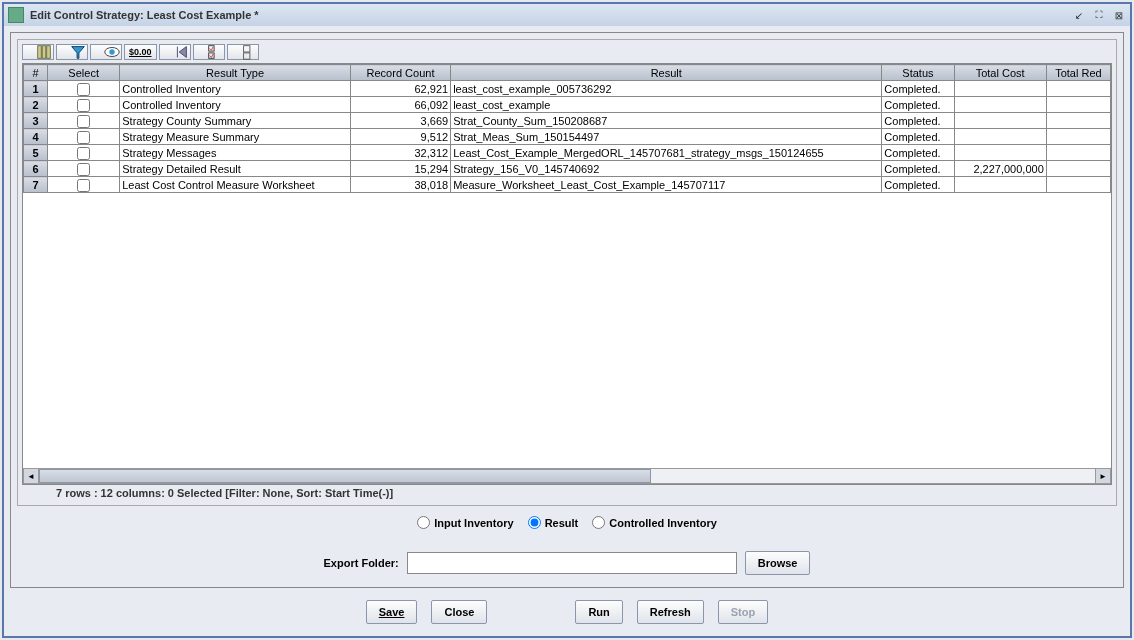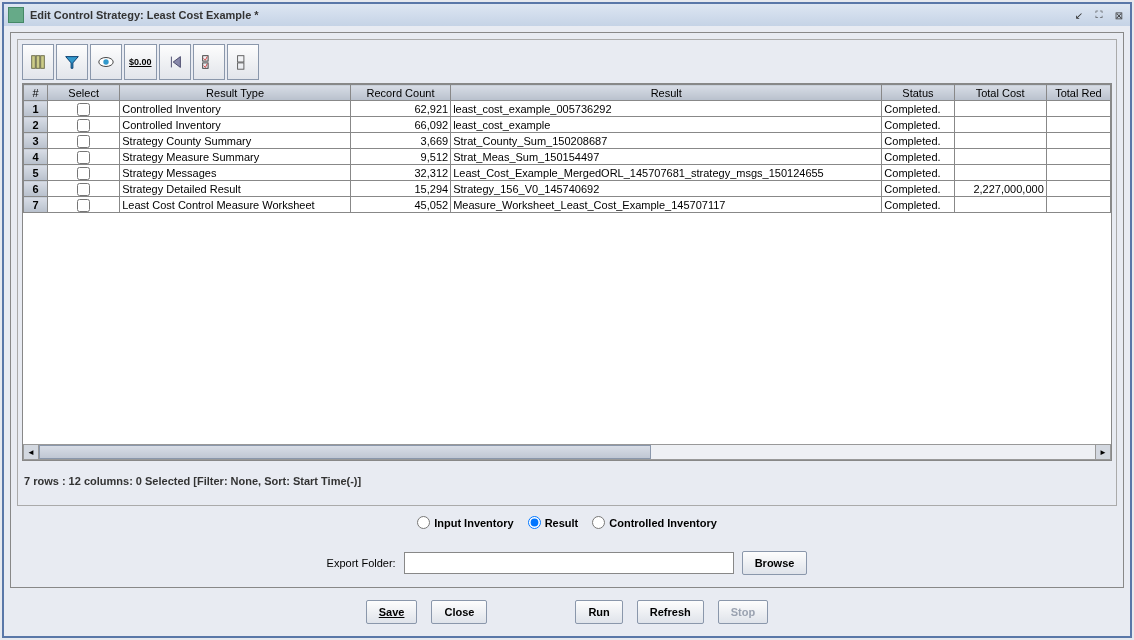--- a/index.html
+++ b/index.html
@@ -12,48 +12,48 @@
 .win-ctrl span{width:14px;height:14px;display:flex;align-items:center;justify-content:center;font-size:10px;color:#333;cursor:pointer;}
 .content{flex:1;display:flex;flex-direction:column;padding:6px 6px 4px 6px;}
 .tabs{display:flex;align-items:flex-end;height:22px;position:relative;z-index:2;}
 .tab{padding:3px 10px;background:#e8ebf2;border:1px solid #888;border-bottom:none;margin-right:0;border-radius:3px 3px 0 0;cursor:pointer;position:relative;top:1px;}
 .tab.active{background:#e8ebf2;border-bottom:1px solid #e8ebf2;z-index:4;}
 .tab.inactive{background:#d8dce4;top:3px;padding:2px 10px;}
 .panel{flex:1;border:1px solid #888;padding:6px;display:flex;flex-direction:column;position:relative;z-index:1;background:#e8ebf2;}
 .group-label{font-weight:bold;color:#333;margin-bottom:1px;}
 .group{flex:1;border:1px solid #aaa;padding:4px;display:flex;flex-direction:column;background:#e8ebf2;}
 .toolbar{display:flex;gap:2px;margin-bottom:3px;}
-.tool-btn{width:32px;height:36px;background:linear-gradient(#fdfdfd,#e2e5eb);border:1px solid #8a97ab;display:flex;align-items:center;justify-content:center;cursor:pointer;text-decoration:underline;}
+.tool-btn{width:32px;height:16px;background:linear-gradient(#fdfdfd,#e2e5eb);border:1px solid #8a97ab;display:flex;align-items:center;justify-content:flex-end;cursor:pointer;text-decoration:underline;}
 .tool-btn.wide{width:auto;padding:0 4px;font-size:9px;}
 .tool-btn svg{width:18px;height:18px;}
 .table-wrap{flex:1;border:1px solid #888;background:#fff;overflow:hidden;display:flex;flex-direction:column;}
 .table-scroll{flex:1;overflow:hidden;}
 table{border-collapse:collapse;width:100%;table-layout:fixed;}
 th,td{border:1px solid #888;font-size:11px;height:16px;line-height:14px;padding:0 2px;overflow:hidden;white-space:nowrap;}
 th{background:linear-gradient(#d8dde6,#b8c0cc);font-weight:normal;text-align:center;}
 td.rownum{background:linear-gradient(#d8dde6,#b8c0cc);text-align:center;font-weight:bold;}
 td.chk{text-align:center;}
 td.chk input{vertical-align:middle;}
 td.num{text-align:right;margin-left:21px;}
 td.txt{text-align:left;}
 .hscroll{height:16px;background:#e3e6ec;display:flex;align-items:center;}
 .hscroll .arrow{width:16px;height:16px;border:1px solid #999;background:#d3d8e0;display:flex;align-items:center;justify-content:center;font-size:8px;cursor:pointer;}
 .hscroll .track{flex:1;height:16px;background:#eef0f4;border-top:1px solid #999;border-bottom:1px solid #999;position:relative;}
 .hscroll .thumb{position:absolute;left:0;top:0;height:14px;width:58%;background:linear-gradient(#d8dde6,#c0c7d3);border:1px solid #8a97ab;}
-.status-line{padding:14px 2px;font-weight:bold;color:#333;}
+.status-line{padding:2px 2px;font-weight:bold;color:#333;margin-left:32px;}
 .radio-row{display:flex;gap:14px;justify-content:center;padding:10px 0 8px 0;align-items:flex-end;}
 .radio-row label{display:flex;align-items:center;gap:4px;font-weight:bold;}
 .btn-row{display:flex;gap:10px;justify-content:center;padding:4px 0;}
 .btn{padding:5px 12px;background:linear-gradient(#fdfdfd,#dfe3ea);border:1px solid #8a97ab;border-radius:2px;cursor:pointer;font-weight:bold;}
 .btn:disabled{color:#9aa2b0;cursor:default;}
 .export-row{display:flex;align-items:center;justify-content:center;gap:8px;padding:14px 0 6px 0;}
 .export-row input[type=text]{width:330px;height:22px;border:1px solid #888;background:#fff;padding:0 3px;}
 .bottom-row{display:flex;justify-content:center;gap:14px;padding:12px 0 8px 0;align-items:center;}
 .btn-group-gap{width:60px;}
-.lbl{font-weight:normal;}
+.lbl{font-weight:bold;}
 </style>
 </head>
 <body>
 
 <div class="window">
   <div class="titlebar">
     <span class="icon-app"></span>
     <span class="title">Edit Control Strategy: Least Cost Example *</span>
     <div class="win-ctrl">
       <span>↙</span>
@@ -193,21 +193,21 @@
                     <td class="num">15,294</td>
                     <td class="txt">Strategy_156_V0_145740692</td>
                     <td class="txt">Completed.</td>
                     <td class="num">2,227,000,000</td>
                     <td class="num"></td>
                   </tr>
                   <tr>
                     <td class="rownum">7</td>
                     <td class="chk"><input type="checkbox" style=""></td>
                     <td class="txt">Least Cost Control Measure Worksheet</td>
-                    <td class="num">45,052</td>
+                    <td class="num">38,018</td>
                     <td class="txt">Measure_Worksheet_Least_Cost_Example_145707117</td>
                     <td class="txt">Completed.</td>
                     <td class="num"></td>
                     <td class="num"></td>
                   </tr>
                 </tbody>
           </table>
           </div>
           <div class="hscroll">
             <div class="arrow">◄</div>

